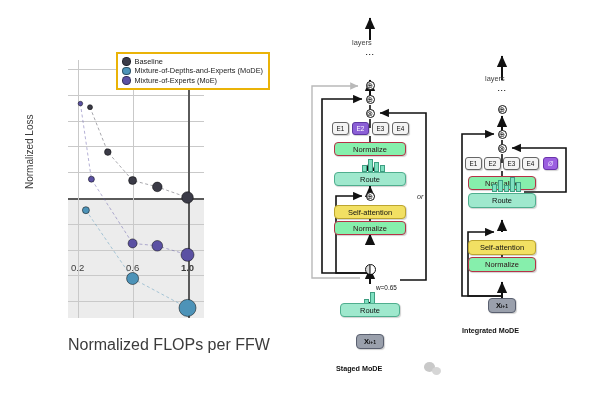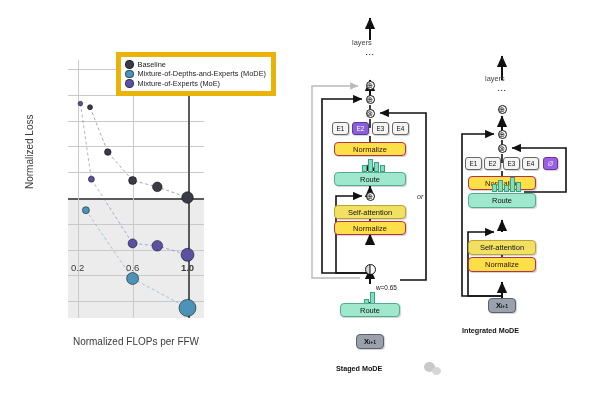--- a/index.html
+++ b/index.html
@@ -36,28 +36,28 @@
     transform:translateX(-50%);
   }
   .ylabel{
     position:absolute;left:24px;top:189px;
     font-size:10px;color:#3b3b3b;
     transform:rotate(-90deg);transform-origin:left top;
     white-space:nowrap;
   }
   .xlabel{
     position:absolute;left:68px;top:336px;width:136px;
-    text-align:center;font-size:10px;color:#3b3b3b;
+    text-align:center;font-size:16px;color:#3b3b3b;
     white-space:nowrap;
   }
   svg.plot-svg{position:absolute;left:0;top:0;overflow:visible;}
 
   .legend{
     position:absolute;left:116px;top:52px;
-    background:#fff;border:5px solid #eab308;
+    background:#fff;border:2px solid #eab308;
     padding:3px 5px 3px 4px;
     font-size:7.4px;color:#1a1a1a;
     line-height:9.4px;
     z-index:6;
   }
   .legend-row{display:flex;align-items:center;white-space:nowrap;}
   .legend-dot{
     width:6.5px;height:6.5px;border-radius:50%;
     margin-right:4px;flex:none;
     border:1px solid rgba(0,0,0,.45);
@@ -71,21 +71,21 @@
   .node-box{
     position:absolute;
     border:1px solid #555;
     border-radius:4px;
     display:flex;align-items:center;justify-content:center;
     font-size:7.5px;color:#111;
     box-sizing:border-box;
     box-shadow:1px 1px 1px rgba(0,0,0,.18);
     white-space:nowrap;
   }
-  .box-norm{background:#fde047;border-color:#b63247;color:#2b1015;}
+  .box-norm{background:#86efac;border-color:#b63247;color:#2b1015;}
   .box-route{background:#9fe8cd;border-color:#4fae8e;}
   .box-attn{background:#f2e063;border-color:#bca52f;}
   .box-x{background:#9aa0ac;border-color:#5a6070;color:#0d0d0d;font-weight:bold;}
   .box-e{background:#f4f4f4;border-color:#666;font-size:6.4px;border-radius:3px;}
   .box-e.sel{background:#8b5fd6;border-color:#5c37a0;color:#fff;}
   .box-e.skip{background:#9b5fe0;border-color:#6a33aa;color:#efe6ff;font-style:italic;}
 
   .op{
     position:absolute;width:9px;height:9px;border-radius:50%;
     background:#fff;border:1.3px solid #111;

